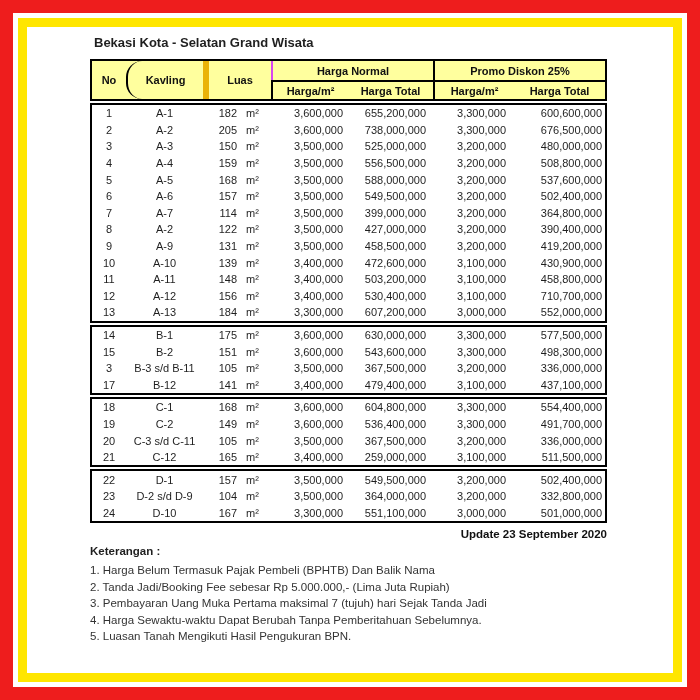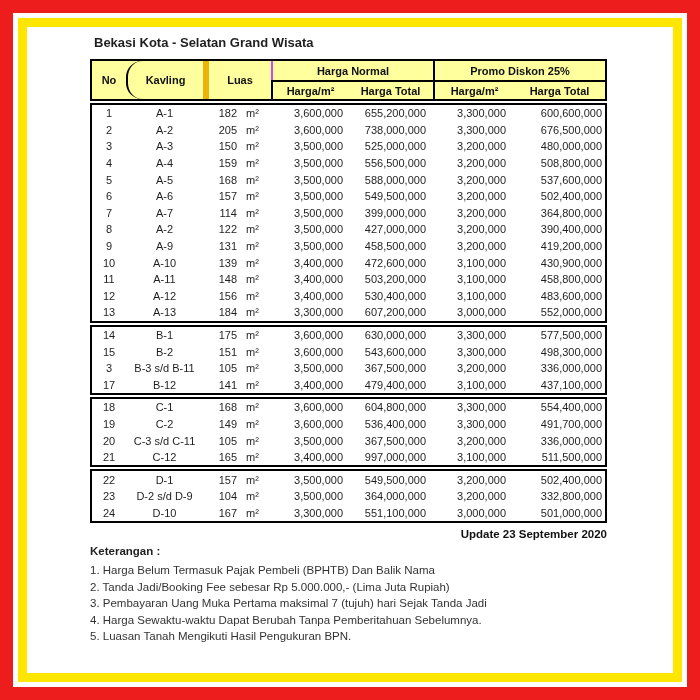--- a/index.html
+++ b/index.html
@@ -237,21 +237,21 @@
                 <div class="row">
                   <div class="c-no">12</div>
                   <div class="c-kav">A-12</div>
                   <div class="c-luas">
                     <span class="lv">156</span>
                     <span class="lu">m²</span>
                   </div>
                   <div class="c-m n1">3,400,000</div>
                   <div class="c-m n2">530,400,000</div>
                   <div class="c-m p1">3,100,000</div>
-                  <div class="c-m p2">483,600,000</div>
+                  <div class="c-m p2">710,700,000</div>
                 </div>
                 <div class="row">
                   <div class="c-no">13</div>
                   <div class="c-kav">A-13</div>
                   <div class="c-luas">
                     <span class="lv">184</span>
                     <span class="lu">m²</span>
                   </div>
                   <div class="c-m n1">3,300,000</div>
                   <div class="c-m n2">607,200,000</div>
@@ -347,21 +347,21 @@
                   <div class="c-m p2">336,000,000</div>
                 </div>
                 <div class="row">
                   <div class="c-no">21</div>
                   <div class="c-kav">C-12</div>
                   <div class="c-luas">
                     <span class="lv">165</span>
                     <span class="lu">m²</span>
                   </div>
                   <div class="c-m n1">3,400,000</div>
-                  <div class="c-m n2">997,000,000</div>
+                  <div class="c-m n2">259,000,000</div>
                   <div class="c-m p1">3,100,000</div>
                   <div class="c-m p2">511,500,000</div>
                 </div>
               </div>
               <div class="section">
                 <div class="row">
                   <div class="c-no">22</div>
                   <div class="c-kav">D-1</div>
                   <div class="c-luas">
                     <span class="lv">157</span>

